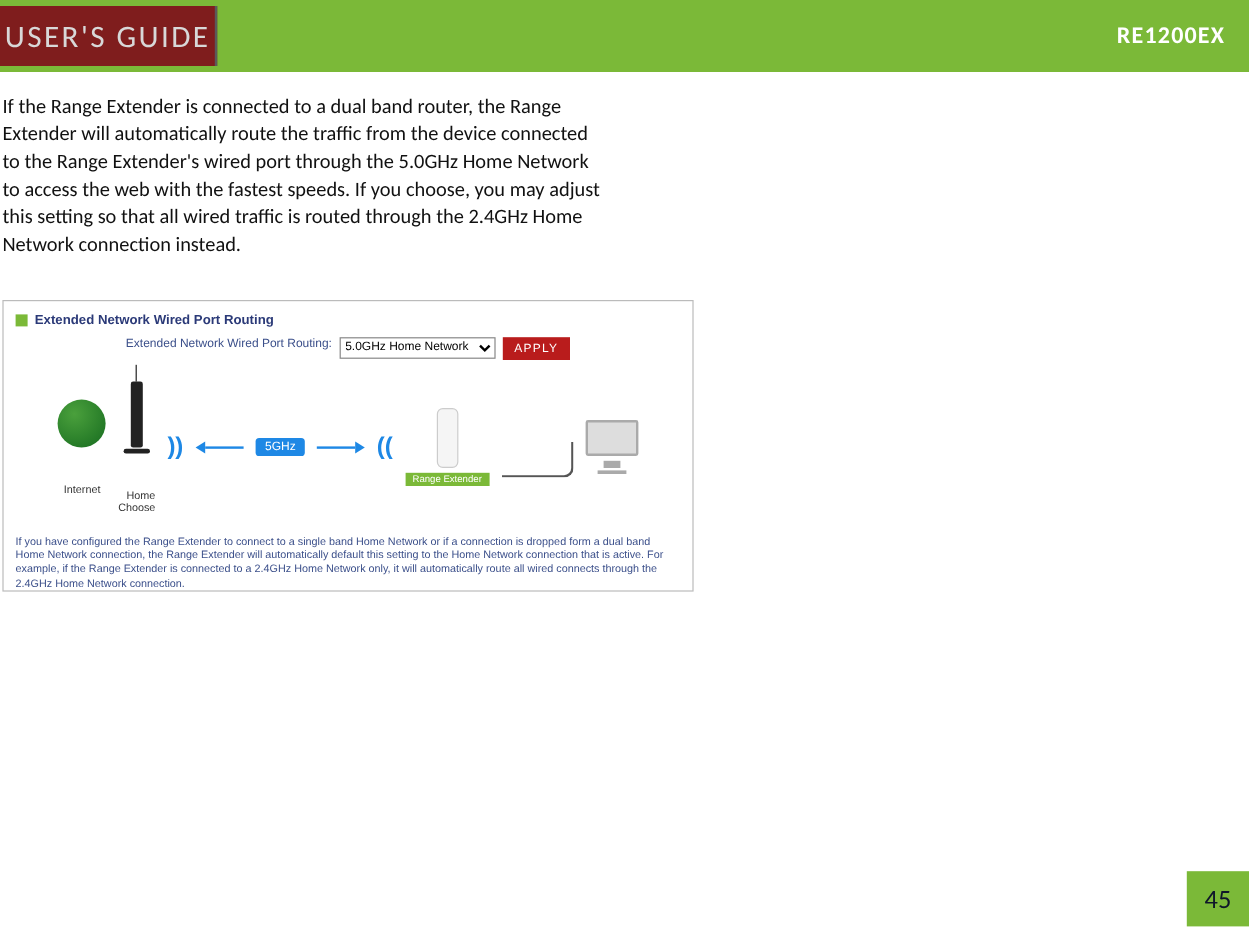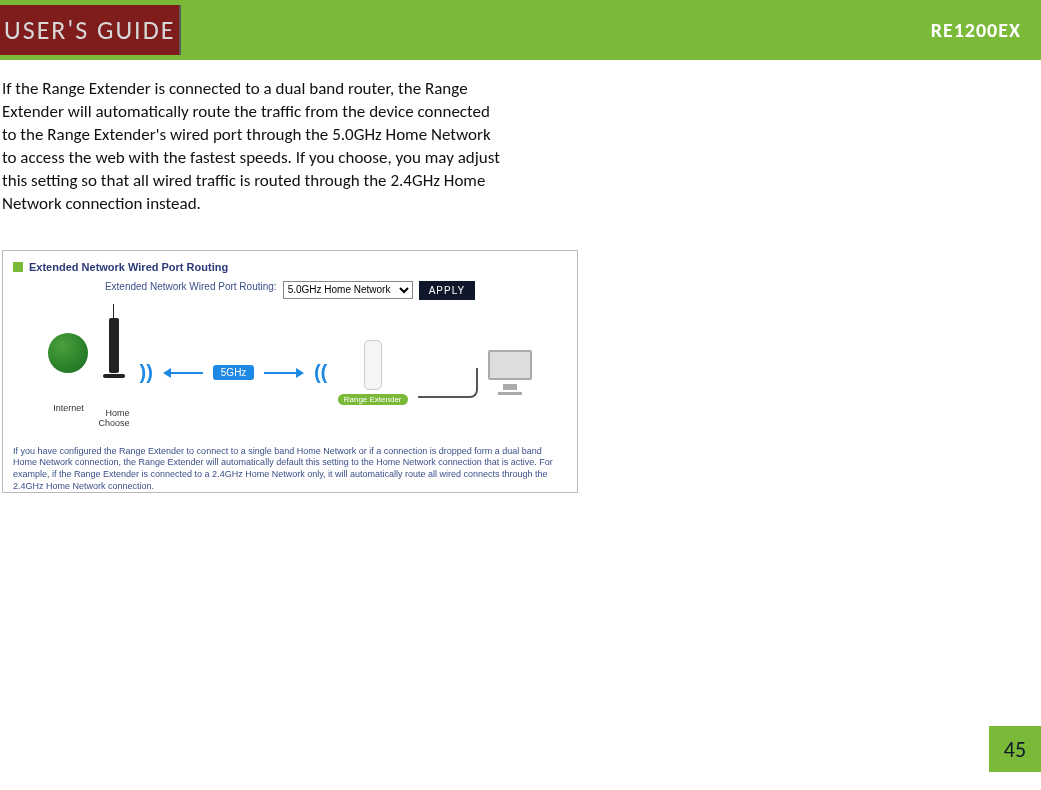--- a/index.html
+++ b/index.html
@@ -87,21 +87,21 @@
   .control-row {
     display:flex; align-items:flex-start; justify-content:center; gap:6px;
     margin-bottom:8px;
   }
   .control-label { color:#3b4f8a; }
   select.sel {
     font-size:10px; height:18px; width:130px;
     border:1px solid #888; background:#fff;
   }
   .apply-btn {
-    background:#0f172a; color:#fff; border:none;
+    background:#b91c1c; color:#fff; border:none;
     font-size:10px; letter-spacing:1px; padding:4px 10px;
     cursor:pointer;
   }
   .choose-text { text-align:center; color:#3b4f8a; margin-bottom:8px; }
   .diagram {
     width:100%; height:130px; display:flex; align-items:center;
     justify-content:center; gap:10px; position:relative;
     margin-bottom:8px;
   }
   .node { display:flex; flex-direction:column; align-items:center; gap:2px; }
@@ -118,21 +118,21 @@
     content:""; position:absolute; top:-14px; left:4px;
     width:1px; height:14px; background:#222;
   }
   .base { width:22px; height:4px; background:#222; border-radius:2px; margin-top:-1px;}
   .extender {
     width:18px; height:50px; background:#f5f5f5;
     border:1px solid #ccc; border-radius:5px;
   }
   .ext-badge {
     background:#7bb938; color:#fff; font-size:8px;
-    padding:1px 6px; border-radius:10px; margin-top:2px;
+    padding:1px 6px; border-radius:0; margin-top:2px;
   }
   .monitor {
     width:44px; height:30px; border:2px solid #aaa; background:#ddd;
     border-radius:2px;
   }
   .stand { width:14px; height:6px; background:#aaa; margin-top:2px;}
   .standbase{ width:24px; height:3px; background:#aaa;}
   .wave {
     font-size:20px; color:#1e88e5; font-weight:bold;
   }

